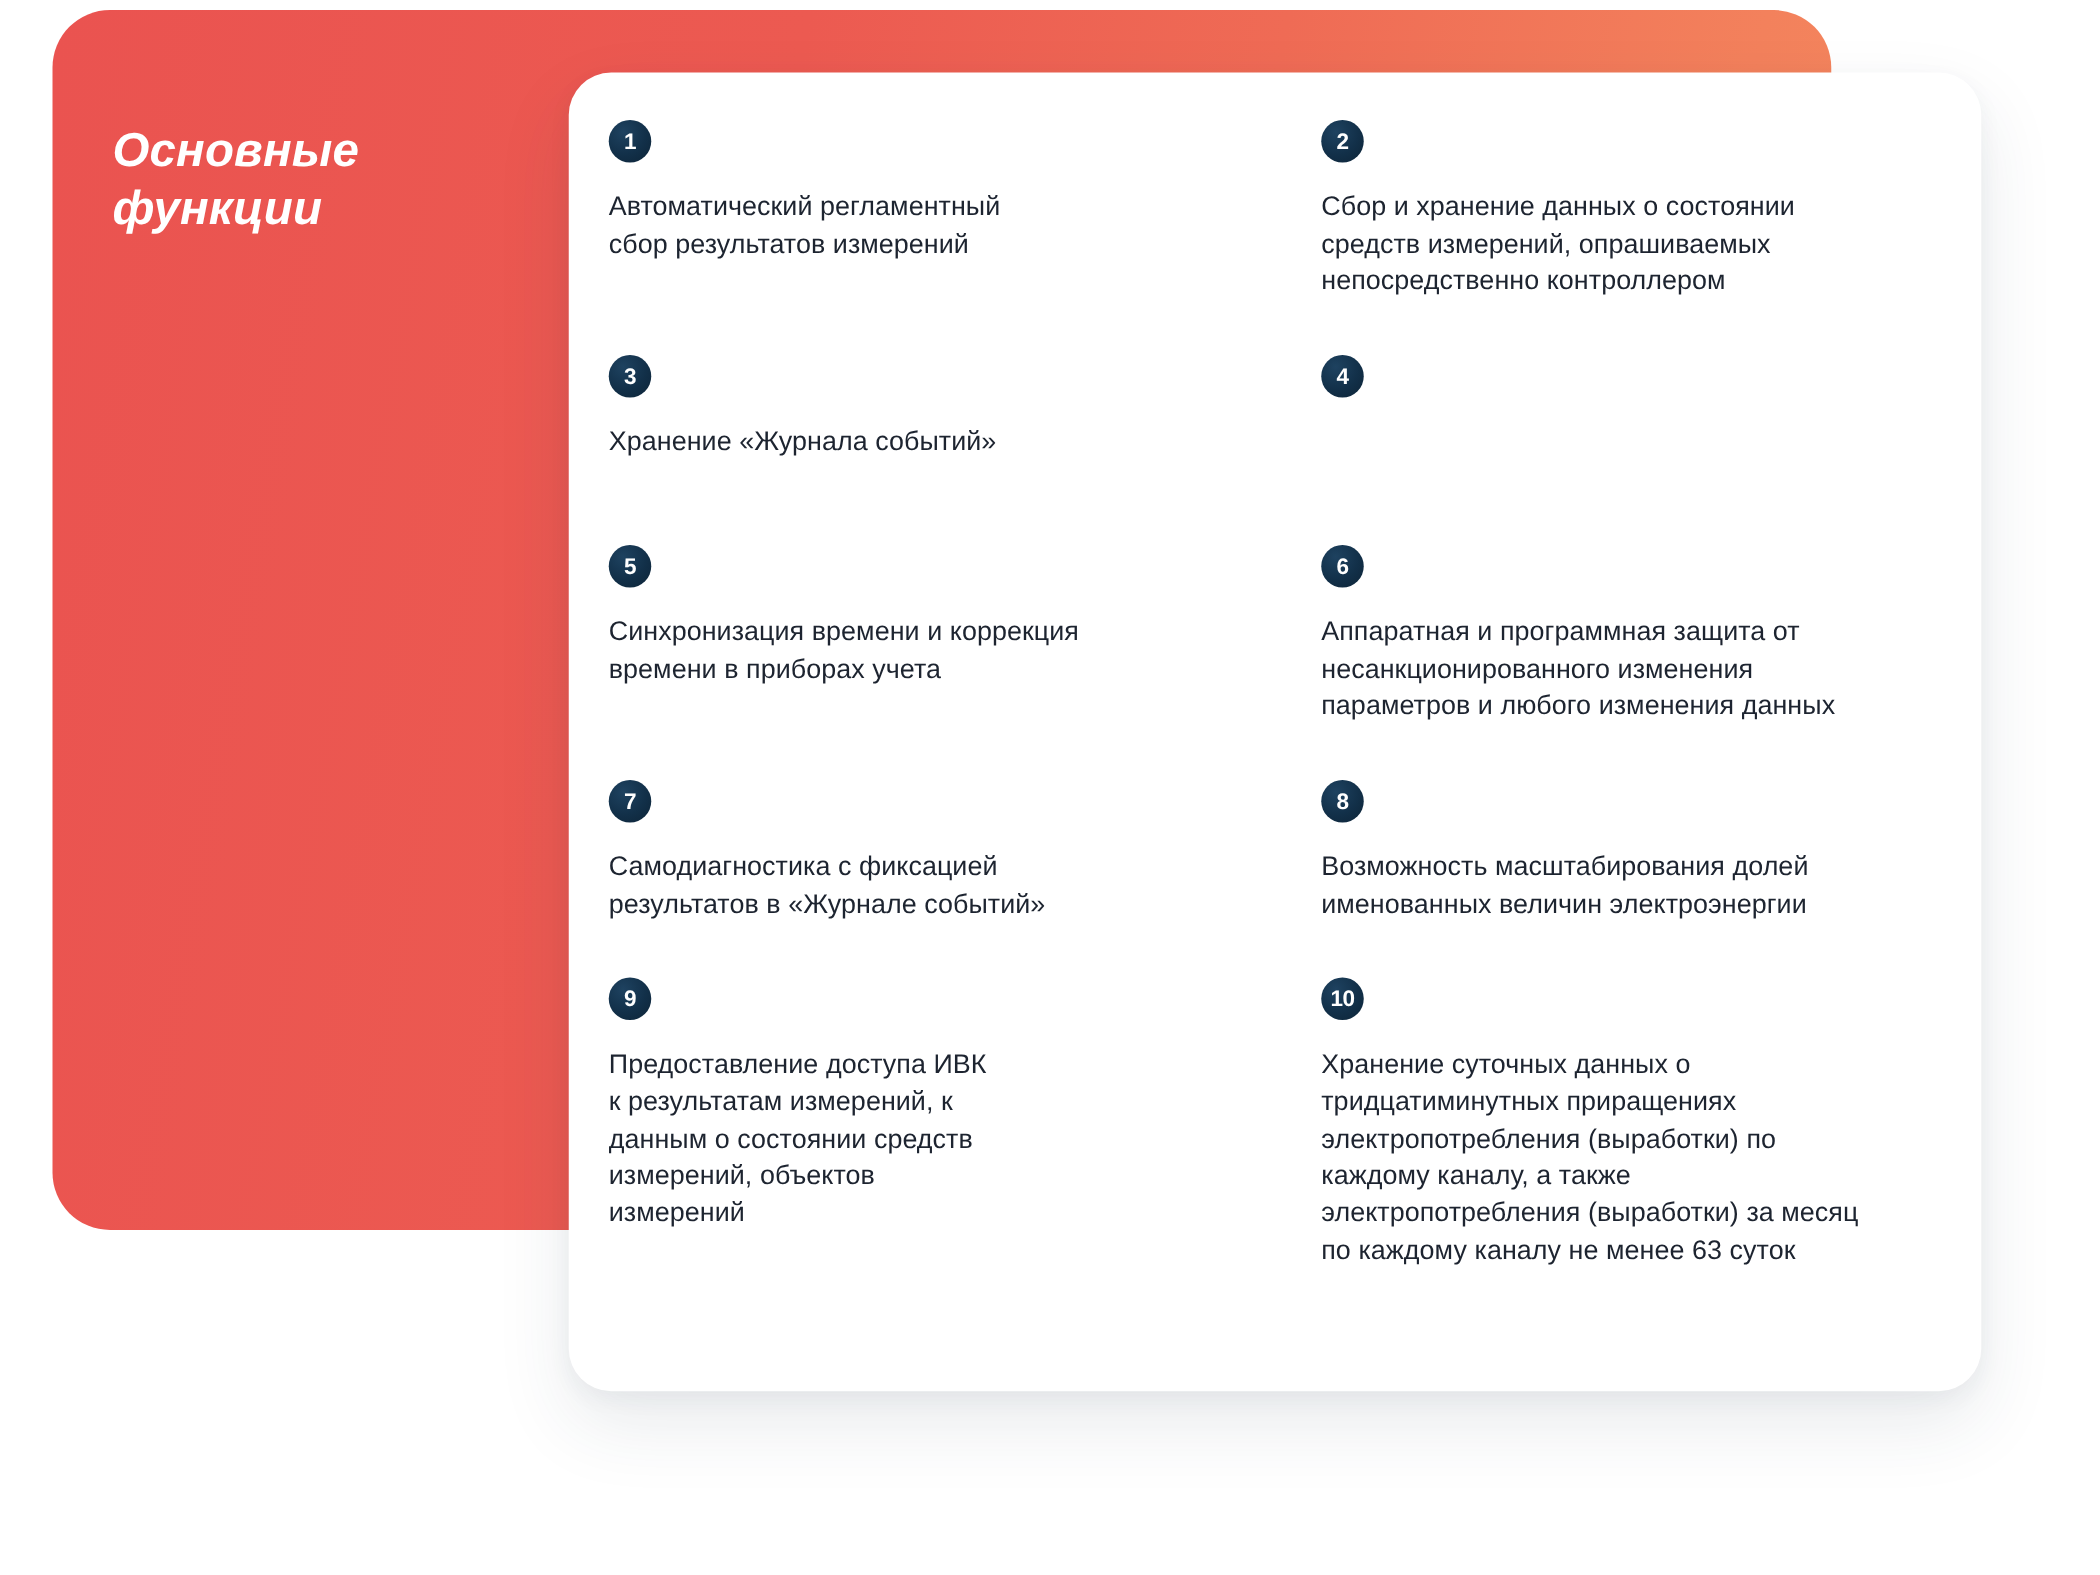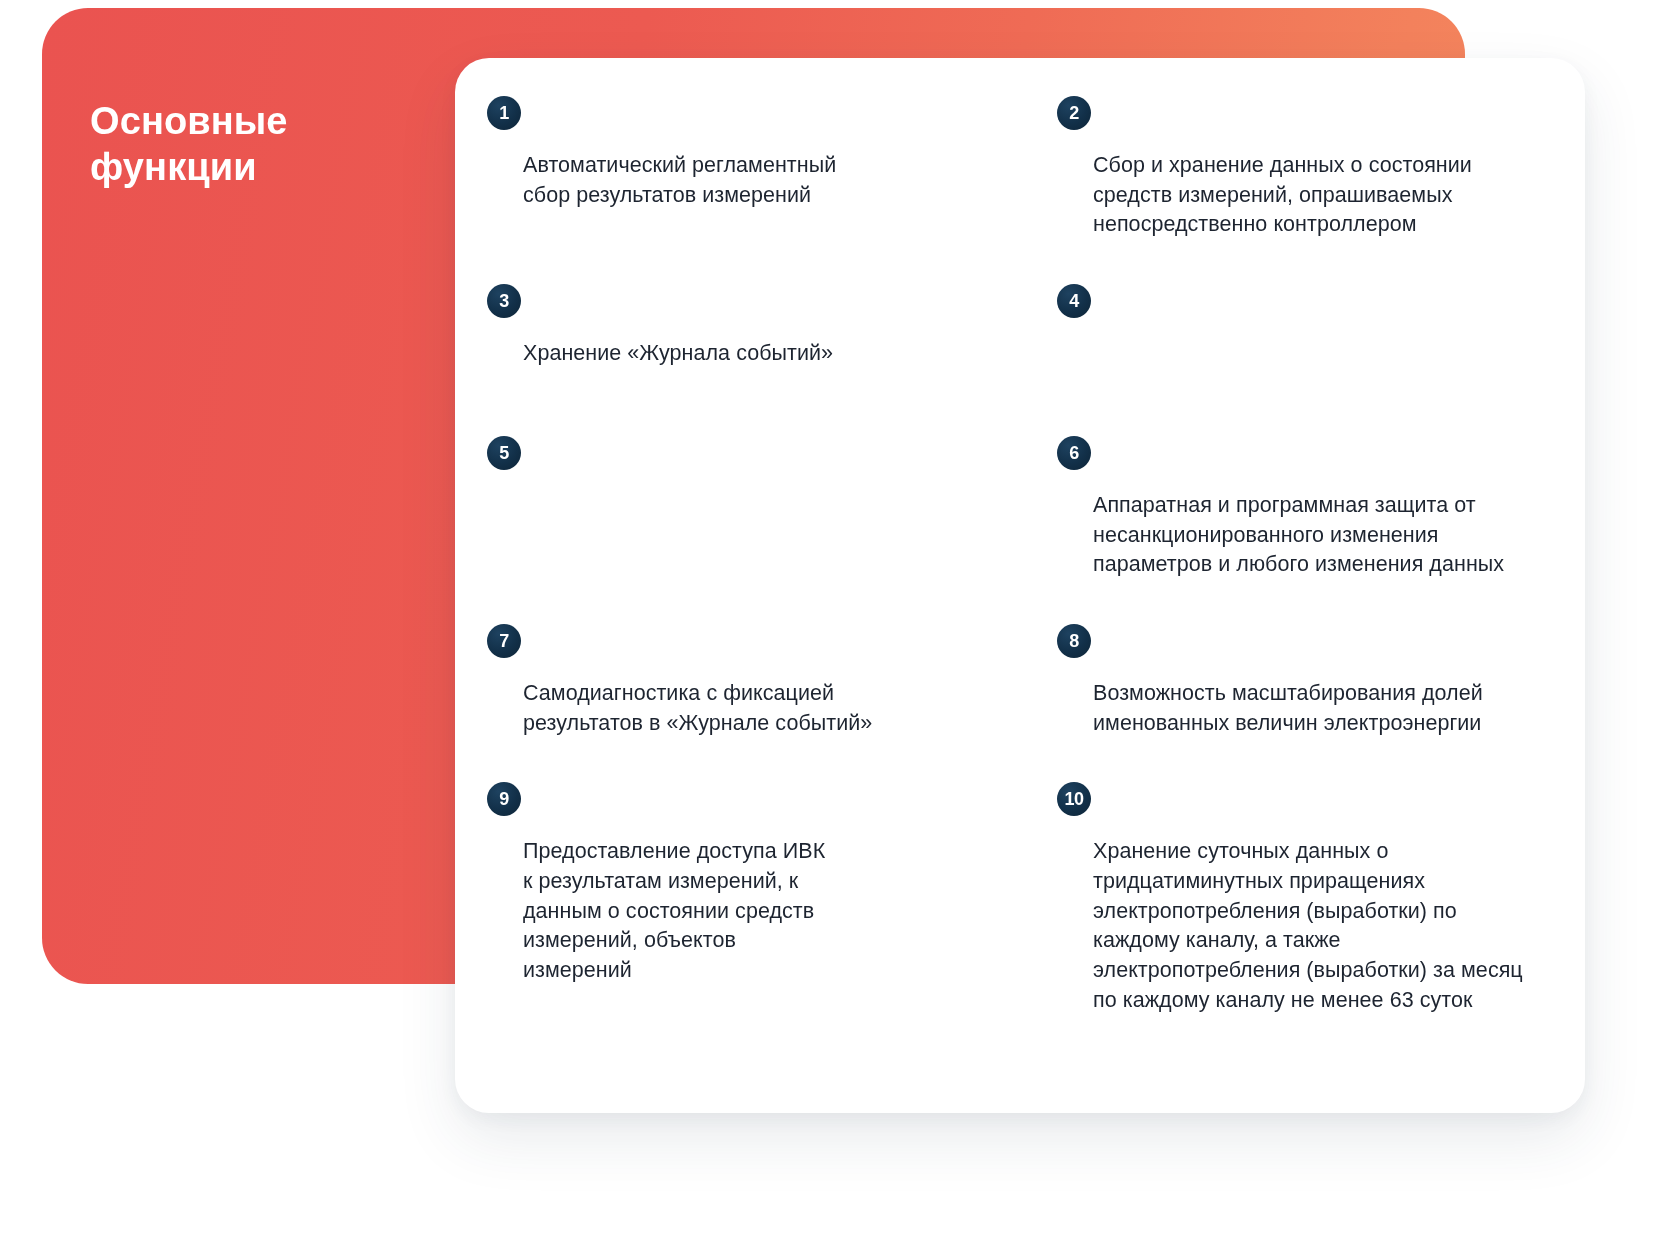--- a/index.html
+++ b/index.html
@@ -49,20 +49,21 @@
     position: absolute;
     left: 90px;
     top: 98px;
     width: 330px;
     color: #ffffff;
     font-size: 38px;
     font-weight: bold;
     line-height: 1.22;
     letter-spacing: 0.1px;
     white-space: pre-line;
+    font-style: italic;
   }
 
   
   .features {
     position: absolute;
     left: 487px;
     top: 96px;
     width: 1060px;
     display: grid;
     grid-template-columns: 530px 500px;
@@ -89,21 +90,20 @@
     letter-spacing: -0.4px;
   }
 
   .feature-text {
     margin-top: 21px;
     color: #1d2430;
     font-size: 21.5px;
     line-height: 1.38;
     white-space: pre-line;
     letter-spacing: 0.05px;
-    margin-left: 36px;
   }
 
   
   .row-1 { min-height: 184px; }
   .row-2 { min-height: 152px; }
   .row-3 { min-height: 176px; }
   .row-4 { min-height: 148px; }
   .row-5 { min-height: 230px; }
 </style>
 </head>
@@ -137,20 +137,22 @@
       <div class="feature-badge">3</div>
       <div class="feature-text">Хранение «Журнала событий»</div>
     </div>
 
     <div class="feature row-2">
       <div class="feature-badge">4</div>
     </div>
 
     <div class="feature row-3">
       <div class="feature-badge">5</div>
+      <div class="feature-text">Синхронизация времени и коррекция
+времени в приборах учета</div>
     </div>
 
     <div class="feature row-3">
       <div class="feature-badge">6</div>
       <div class="feature-text">Аппаратная и программная защита от
 несанкционированного изменения
 параметров и любого изменения данных</div>
     </div>
 
     <div class="feature row-4">

